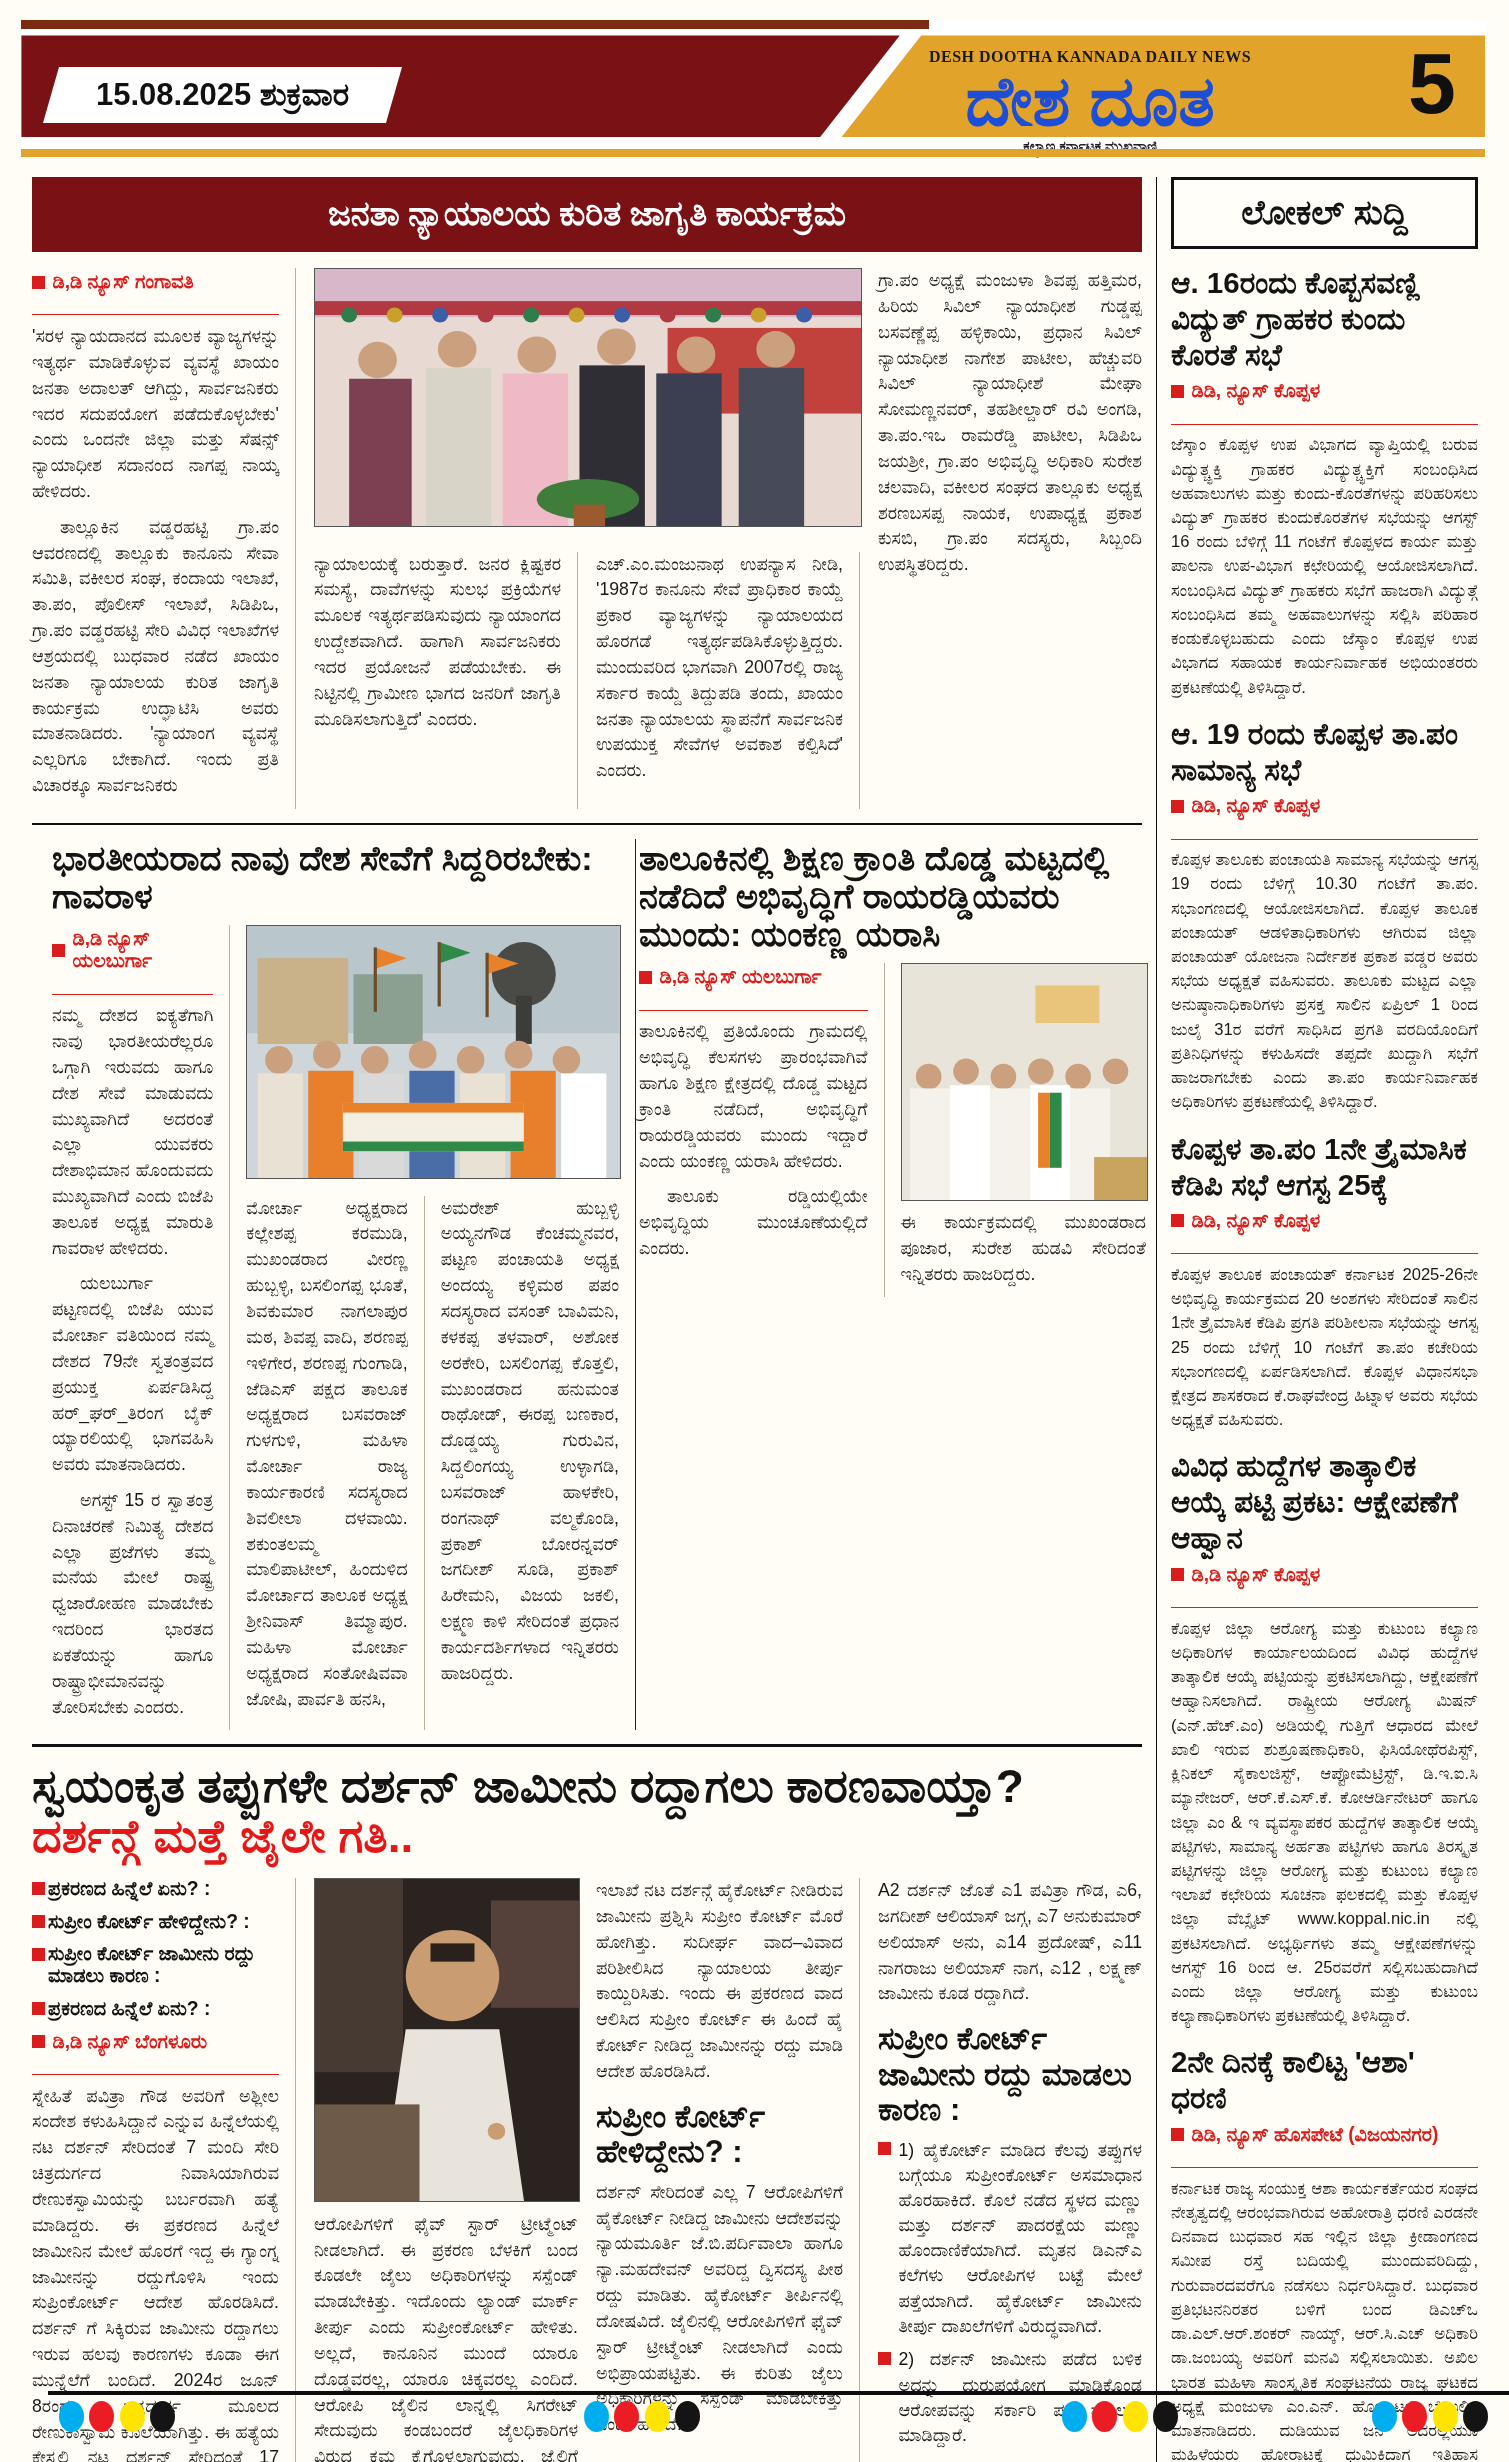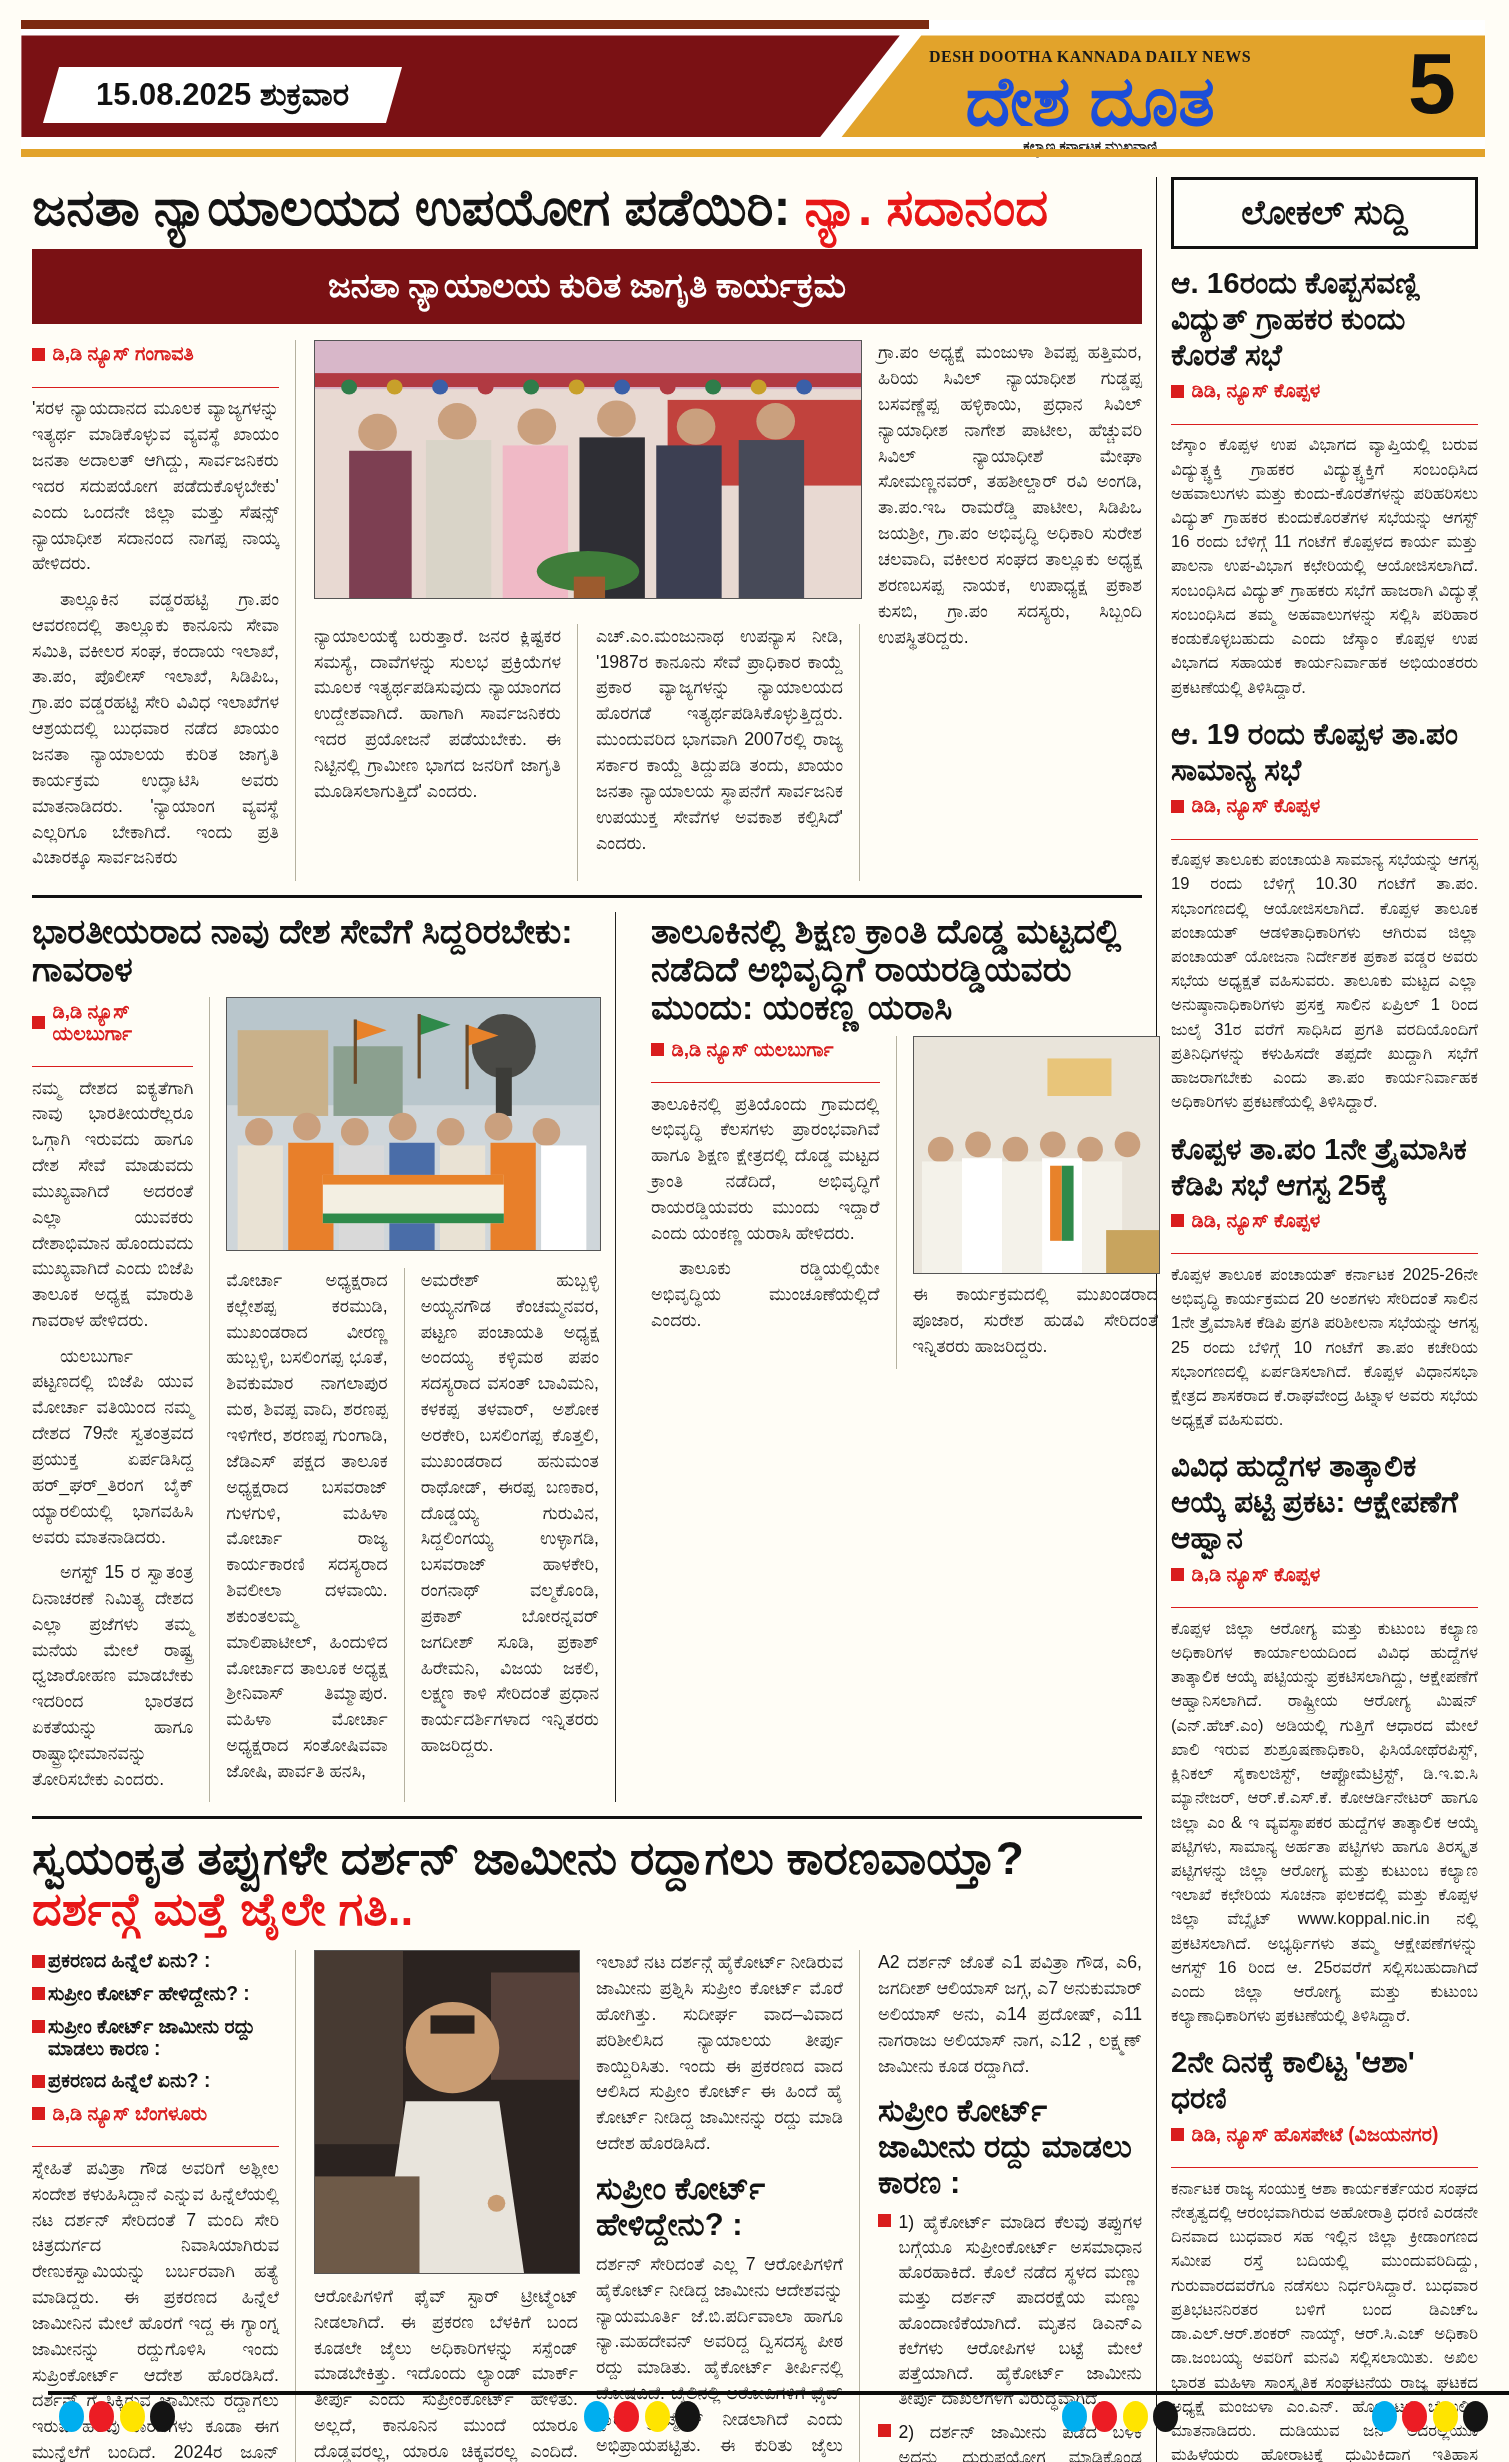--- a/index.html
+++ b/index.html
@@ -39,21 +39,21 @@
   .photo svg{display:block;width:100%;height:100%;}
   
   .lead-headline{font-size:51px;font-weight:bold;line-height:1.08;margin:3.2px 0 14px 0;}
   .red{color:#e81717;}
   .strapline{background:#7a1114;color:#ffffff;font-size:34px;font-weight:bold;text-align:center;
              padding:18px 5.4px;margin-bottom:16px;font-family:Liberation Serif, serif;}
   .grid4{display:grid;grid-template-columns:repeat(4,1fr);column-gap:18px;}
   .colrule{border-right:0.5px solid #b5b19f;padding-right:16px;}
   .a-photo{grid-column:2/span 2;height:257px;margin-bottom:9.7px;}
   
-  .secB{display:grid;grid-template-columns:584px 507px;column-gap:35px;}
+  .secB{display:grid;grid-template-columns:584px 507px;column-gap:3px;margin-left:20px;}
   .b-head{font-size:34px;font-weight:bold;line-height:1.12;margin:0 0 9.7px 0;}
   .b-grid{display:grid;grid-template-columns:repeat(3,1fr);column-gap:16px;}
   .b-photo{grid-column:2/span 2;height:252px;margin-bottom:8.6px;}
   .c-grid{display:grid;grid-template-columns:1fr 1fr;column-gap:16px;}
   .c-photo{height:236px;margin-bottom:8.6px;}
   
   .d-headline{font-size:46px;font-weight:bold;line-height:1.1;margin:2.1px 0 16px 0;}
   .d-bullets{list-style:none;margin:0 0 7.5px 0;padding:0;}
   .d-bullets li{display:flex;gap:3px;align-items:flex-start;font-size:19.3px;font-weight:bold;margin-bottom:10.7px;}
   .d-bullets .sq{margin-top:4.3px;}
@@ -95,21 +95,20 @@
       <span class="mh-pageno">5</span>
     </div>
     <div class="mh-goldstrip"></div>
   </header>
 
   <div id="content">
 
     <div id="main">
 
       <section>
-        <h1 class="lead-headline"><span>ಜನತಾ ನ್ಯಾಯಾಲಯದ ಉಪಯೋಗ ಪಡೆಯಿರಿ: </span><span class="red">ನ್ಯಾ. ಸದಾನಂದ</span></h1>
         <div class="strapline">ಜನತಾ ನ್ಯಾಯಾಲಯ ಕುರಿತ ಜಾಗೃತಿ ಕಾರ್ಯಕ್ರಮ</div>
         <div class="grid4">
           <div class="colrule" style="grid-row:1/span 2;grid-column:1;">
             <div class="byline-wrap">
               <span class="byline">
                   <i class="sq"></i>
                   <span class="label">ಡಿ,ಡಿ ನ್ಯೂಸ್ ಗಂಗಾವತಿ</span>
                 </span>
             </div>
             <div class="bodytext">

